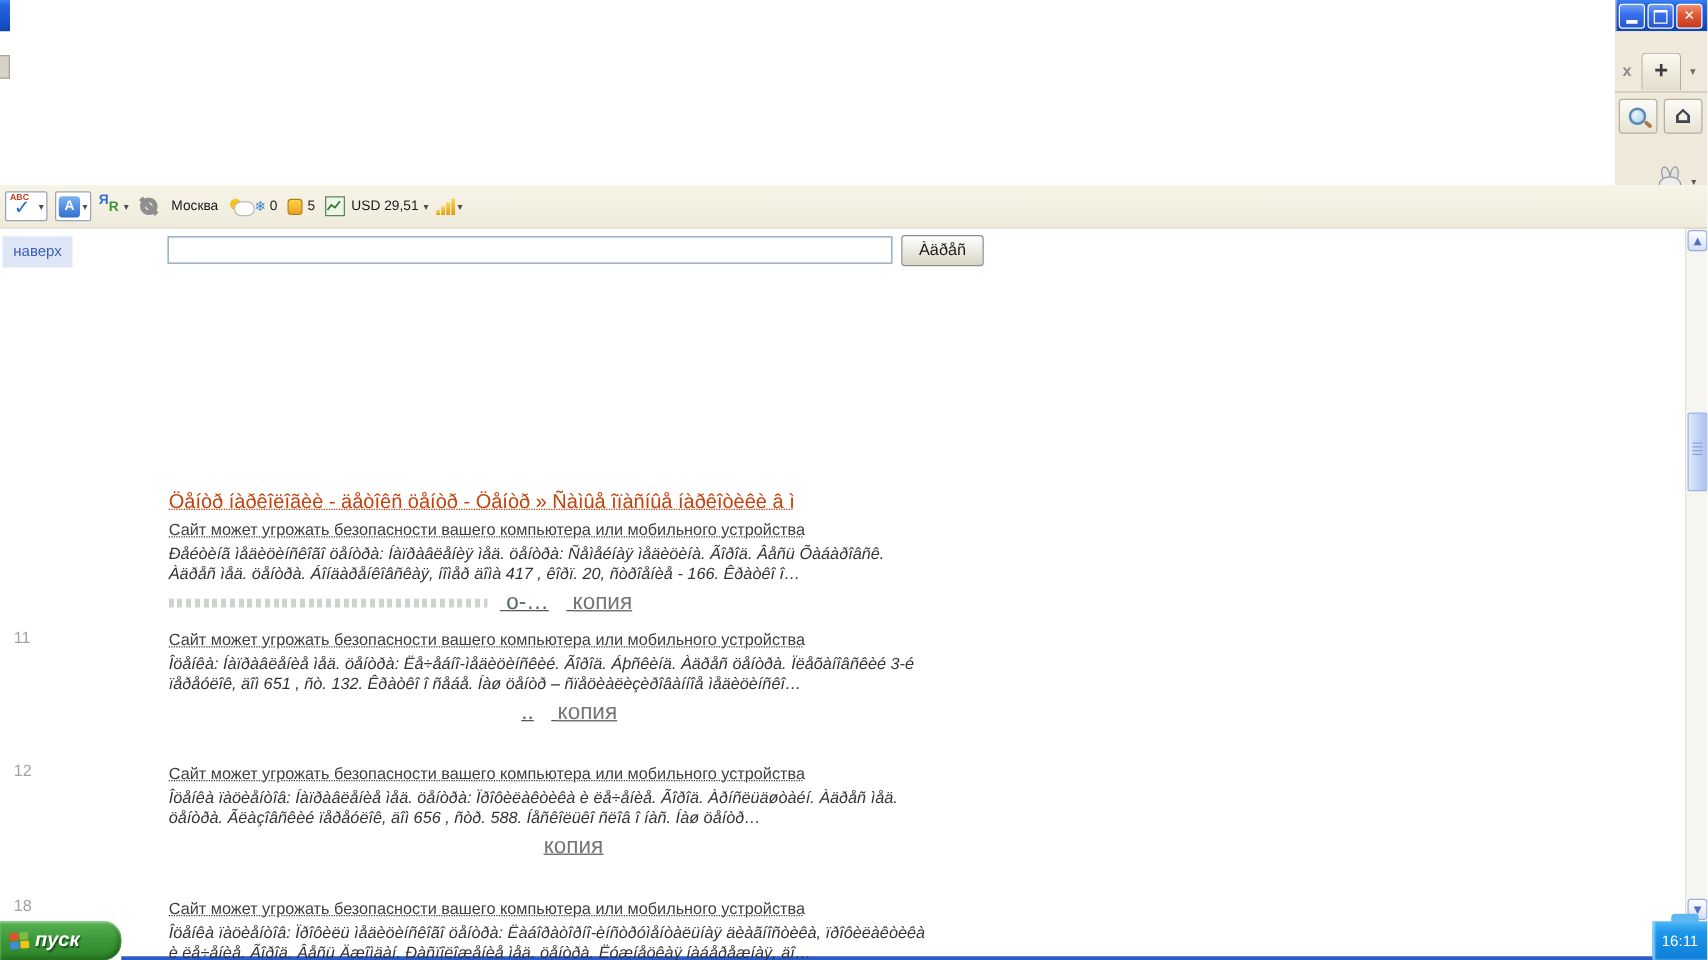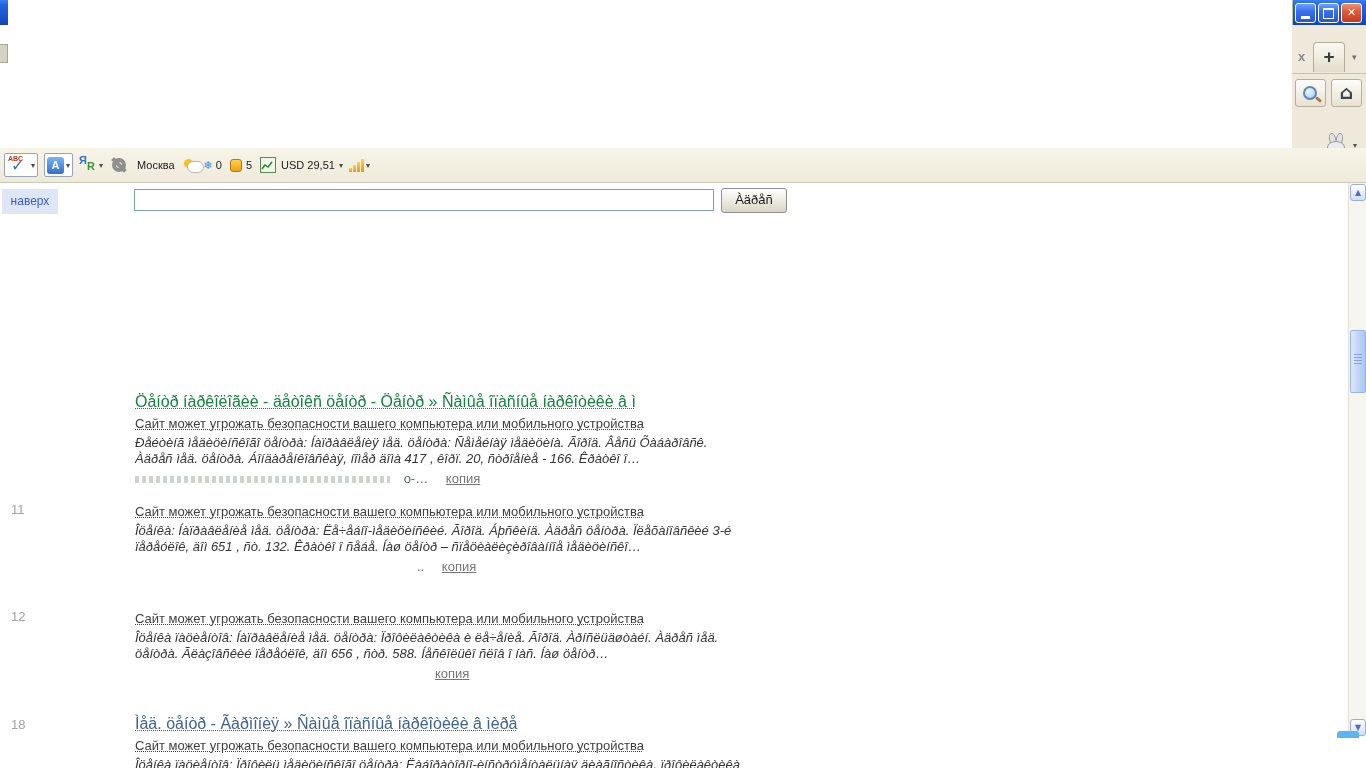--- a/index.html
+++ b/index.html
@@ -80,24 +80,24 @@
   .searchpanel{position:absolute;left:0;top:0;width:1348px;height:36px;background:#fff;z-index:5;}
   .search-input{position:absolute;left:134px;top:6px;width:580px;height:22px;border:1px solid #7f9db9;
     box-sizing:border-box;font-size:13px;padding:2px 4px;}
   .find-btn{position:absolute;left:721px;top:5px;width:66px;height:25px;
     background:linear-gradient(180deg,#fefefe,#e9e7dc 60%,#d8d5c5);border:1px solid #8e8e8e;border-radius:3px;
     font-size:13px;color:#1a1a1a;box-sizing:border-box;text-align:center;line-height:22px;}
   .results{position:absolute;left:135px;top:0;width:612px;z-index:1;}
   .result{position:absolute;width:612px;}
   .rnum{position:absolute;left:-124px;top:3px;color:#a3a3a3;font-size:13px;}
   .rtitle{font-size:16px;line-height:19px;color:#3e638f;text-decoration:underline dotted;text-decoration-thickness:1px;}
-  .rtitle.faded{color:#15803d;}
+  .rtitle.faded{color:#c2410c;}
   .rwarn{margin-top:5px;font-size:13px;line-height:15px;color:#3e3e3e;text-decoration:underline dotted;text-decoration-thickness:1px;}
   .rsnip{margin-top:4px;font-size:13px;line-height:16px;color:#333;font-style:italic;}
-  .rlink{margin-top:4px;font-size:13px;color:#555;height:16px;}
+  .rlink{margin-top:4px;font-size:18px;color:#555;height:16px;text-decoration:underline;}
   .ghost{display:inline-block;height:7px;width:255px;margin-right:10px;
     background:repeating-linear-gradient(90deg,#c4cbc4 0 4px,transparent 4px 7px);vertical-align:middle;opacity:.85;}
   .tail{color:#566;margin-right:14px;}
   .copy{color:#757575;text-decoration:underline;}
   .ind280{padding-left:282px;} .ind305{padding-left:300px;}
 
   
   .scrollbar{position:absolute;left:1348px;top:183px;width:18px;height:554px;background:#f6f5f0;border-left:1px solid #e4e1d4;box-sizing:border-box;}
   .sb-btn{position:absolute;left:1px;width:16px;height:17px;background:linear-gradient(180deg,#fff,#d4defa);
     border:1px solid #99aedd;border-radius:3px;box-sizing:border-box;color:#4d6fb8;font-size:8px;text-align:center;line-height:15px;
@@ -248,21 +248,20 @@
         <span class="rnum">12</span>
         <div class="rwarn">Сайт может угрожать безопасности вашего компьютера или мобильного устройства</div>
         <div class="rsnip">Îöåíêà ïàöèåíòîâ: Íàïðàâëåíèå ìåä. öåíòðà: Ïðîôèëàêòèêà è ëå÷åíèå. Ãîðîä. Àðíñëüäøòàéí. Àäðåñ ìåä. öåíòðà. Ãëàçîâñêèé ïåðåóëîê, äîì 656 , ñòð. 588. Íåñêîëüêî ñëîâ î íàñ. Íàø öåíòð…</div>
         <div class="rlink ind305">
           <span class="copy">копия</span>
         </div>
       </div>
 
       <div class="result" style="top:531px">
         <span class="rnum">18</span>
-        <div class="rtitle">Ìåä. öåíòð - Ãàðìîíèÿ » Ñàìûå îïàñíûå íàðêîòèêè â ìèðå</div>
         <div class="rwarn">Сайт может угрожать безопасности вашего компьютера или мобильного устройства</div>
         <div class="rsnip">Îöåíêà ïàöèåíòîâ: Ïðîôèëü ìåäèöèíñêîãî öåíòðà: Ëàáîðàòîðíî-èíñòðóìåíòàëüíàÿ äèàãíîñòèêà, ïðîôèëàêòèêà è ëå÷åíèå. Ãîðîä. Âåñü Äæîìäàí. Ðàñïîëîæåíèå ìåä. öåíòðà. Ëóæíåöêàÿ íàáåðåæíàÿ, äî…</div>
 
       </div>
 
     </div>
 
     <div class="searchpanel">
       <input class="search-input" type="text" value="" style="">
       <div class="find-btn">Àäðåñ</div>
@@ -271,15 +270,30 @@
   </div>
 
   <div class="scrollbar">
     <div class="sb-btn sb-up">▲</div>
     <div class="sb-thumb">
       <span class="sb-grip"></span>
     </div>
     <div class="sb-btn sb-down">▼</div>
   </div>
 
+  <div class="taskbar">
+    <div class="taskbar-mid"></div>
+    <div class="startbtn">
+      <span class="winflag">
+          <i class="f1"></i>
+          <i class="f2"></i>
+          <i class="f3"></i>
+          <i class="f4"></i>
+        </span>
+      <span class="start-label">пуск</span>
+    </div>
+    <div class="tray">
+      <span>16:11</span>
+    </div>
+  </div>
   <div class="tray-nub"></div>
 
 </div>
 
 </body></html>

